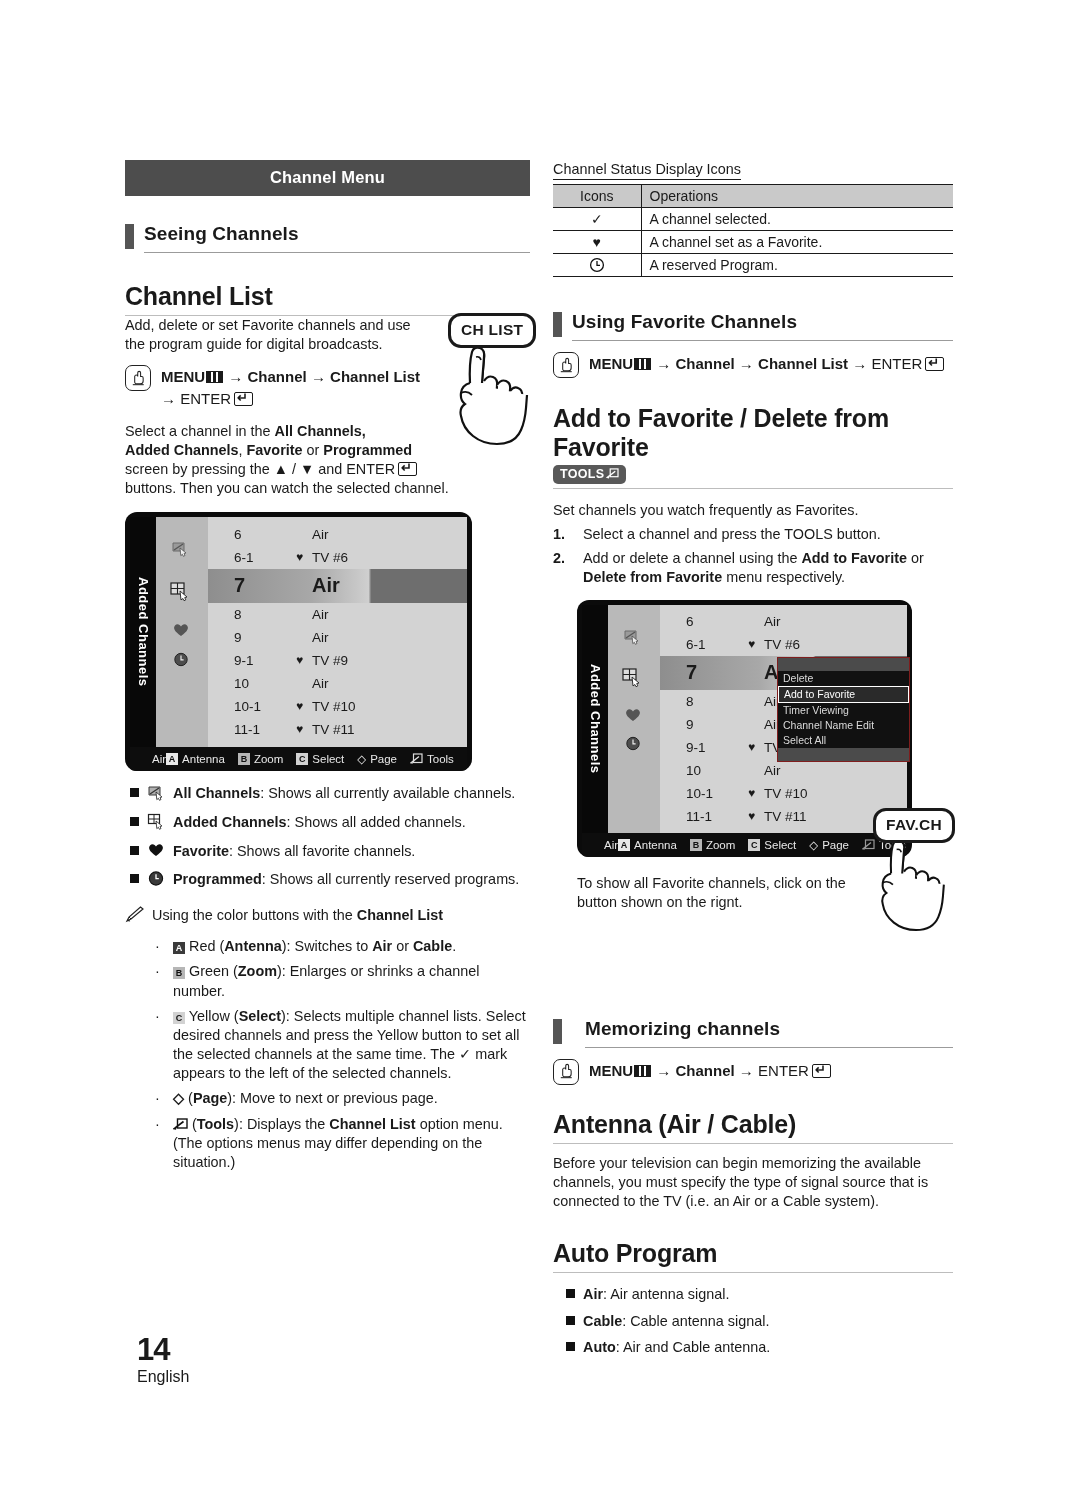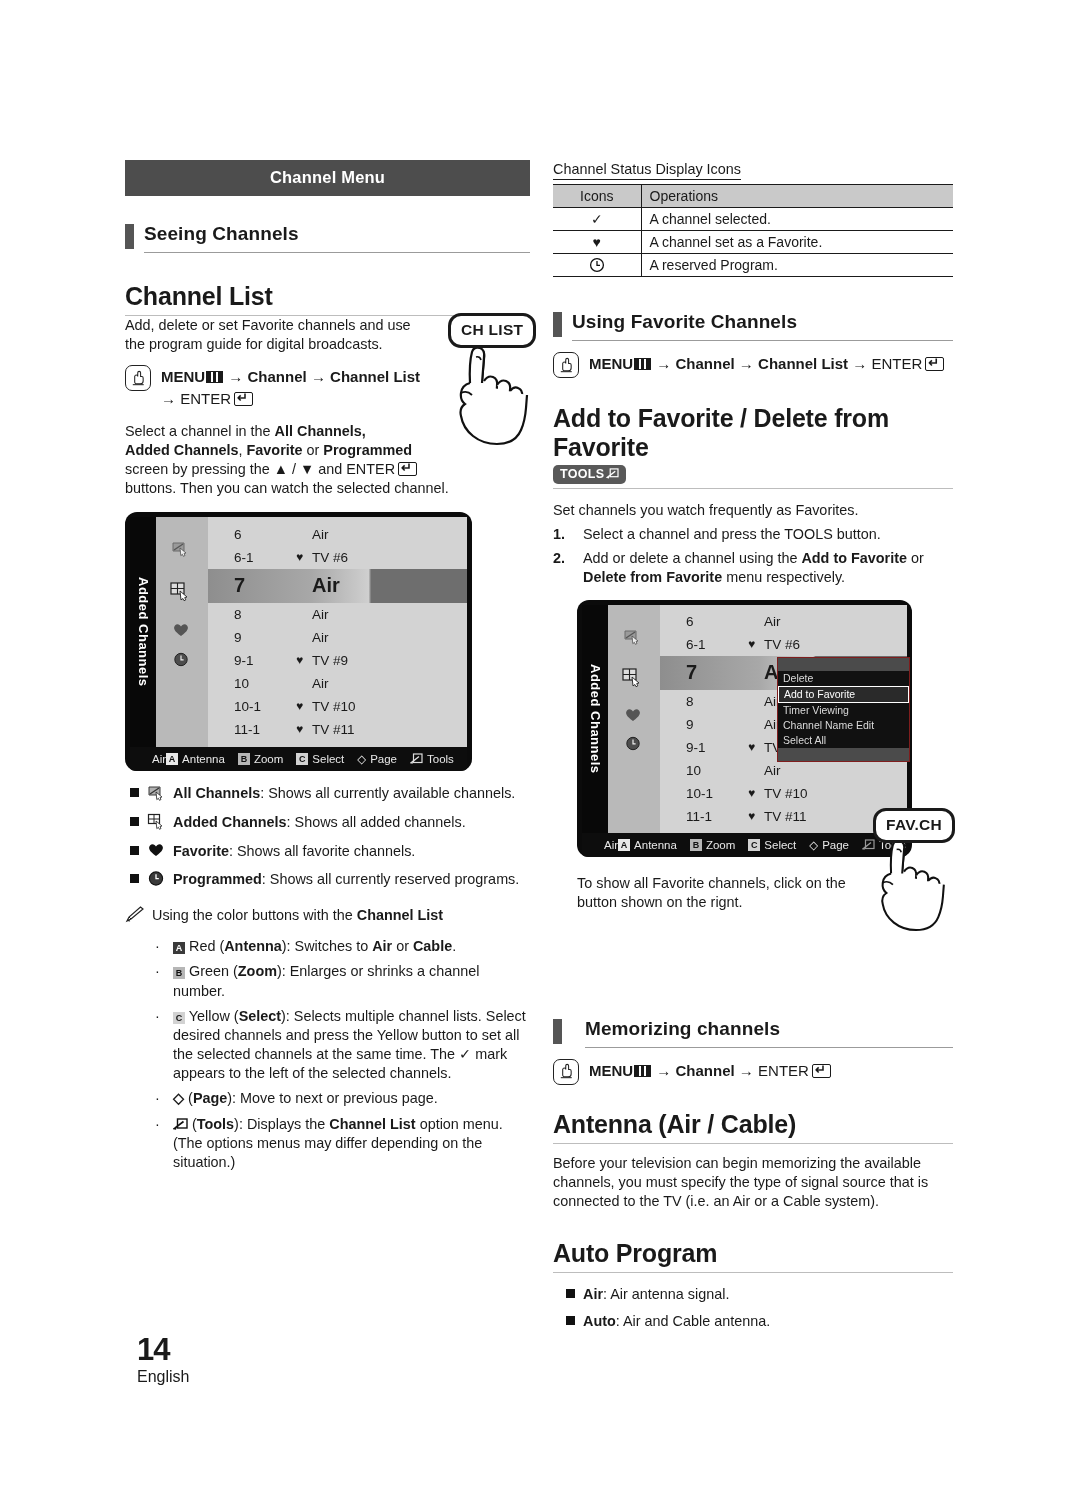--- a/index.html
+++ b/index.html
@@ -667,20 +667,24 @@
       <div class="rule"></div>
     </div>
 
     <div class="blist" style="margin-top:12px; padding-left:8px;">
       <div class="bli">
         <span class="mk"><i class="sq"></i></span>
         <span class="tx"><b>Air</b><span>: Air antenna signal.</span></span>
       </div>
       <div class="bli">
         <span class="mk"><i class="sq"></i></span>
+        <span class="tx"><b>Cable</b><span>: Cable antenna signal.</span></span>
+      </div>
+      <div class="bli">
+        <span class="mk"><i class="sq"></i></span>
         <span class="tx"><b>Auto</b><span>: Air and Cable antenna.</span></span>
       </div>
     </div>
   </div>
 
   <div class="remote-wrap" style="left:873px; top:808px;">
     <div class="remote-btn">FAV.CH</div>
     <svg width="100" height="105" viewBox="0 0 108 112" style="position:absolute;left:-6px;top:26px;">
       <path d="M30 8 q5 -2 8 1 q3 3 2 9 l-2 22" fill="#fff" stroke="#111" stroke-width="2.2"></path>
       <path d="M26 42 q-1 -20 2 -31 q2 -6 8 -4 q5 2 4 9 l-2 26" fill="#fff" stroke="#111" stroke-width="2.2"></path>

